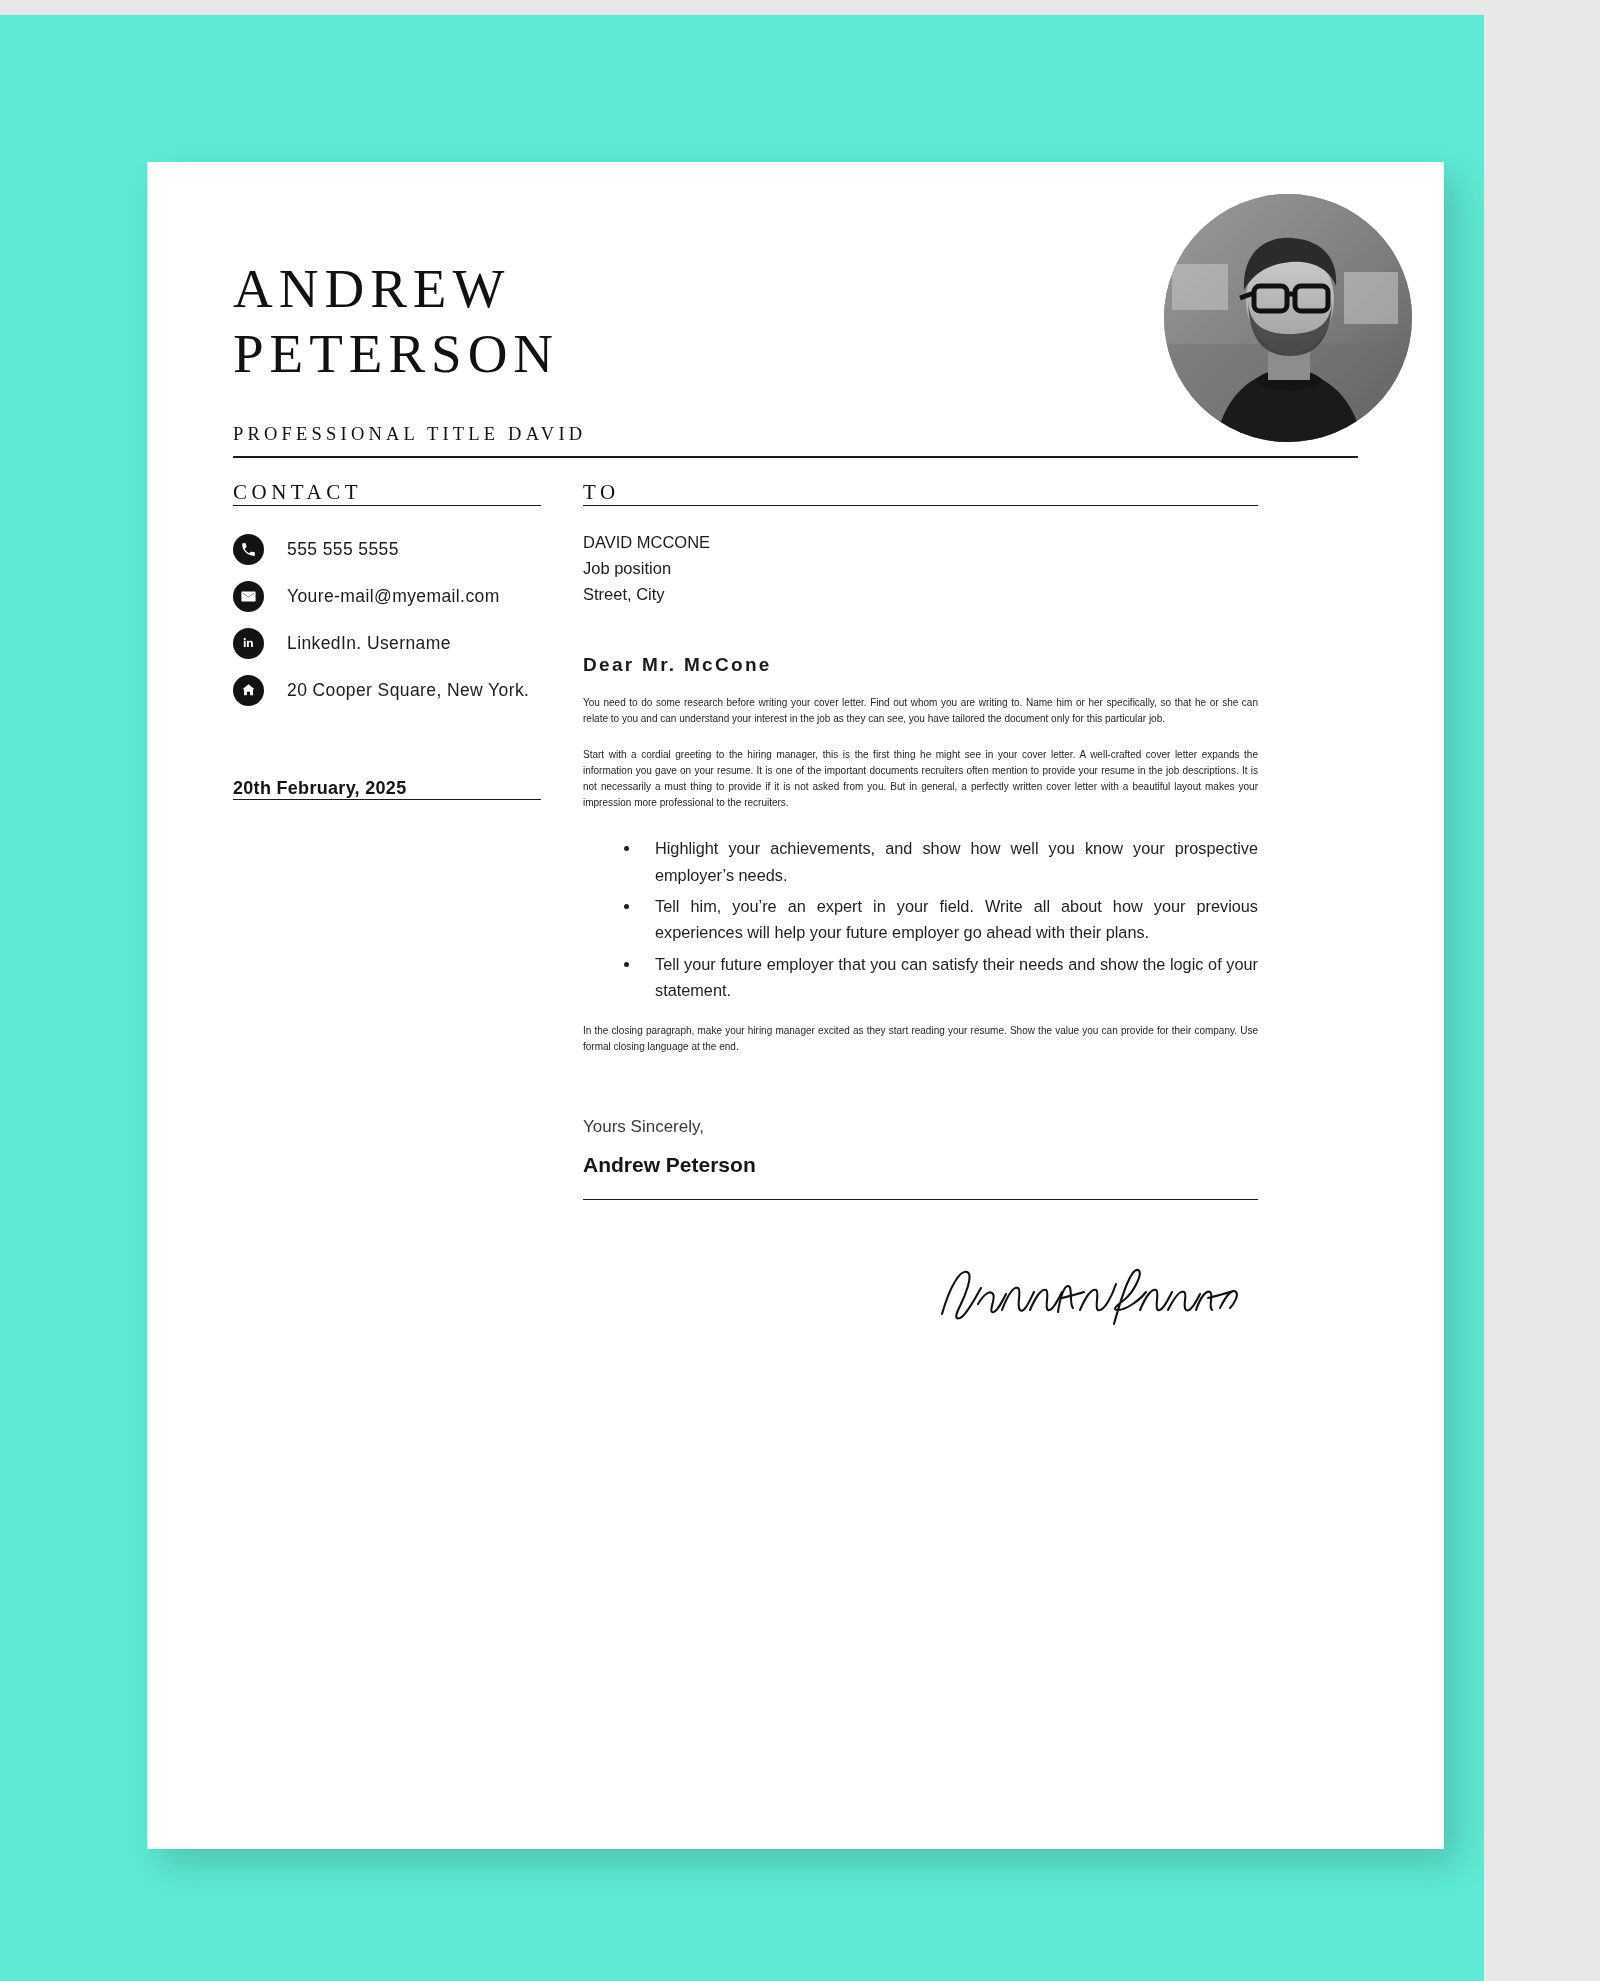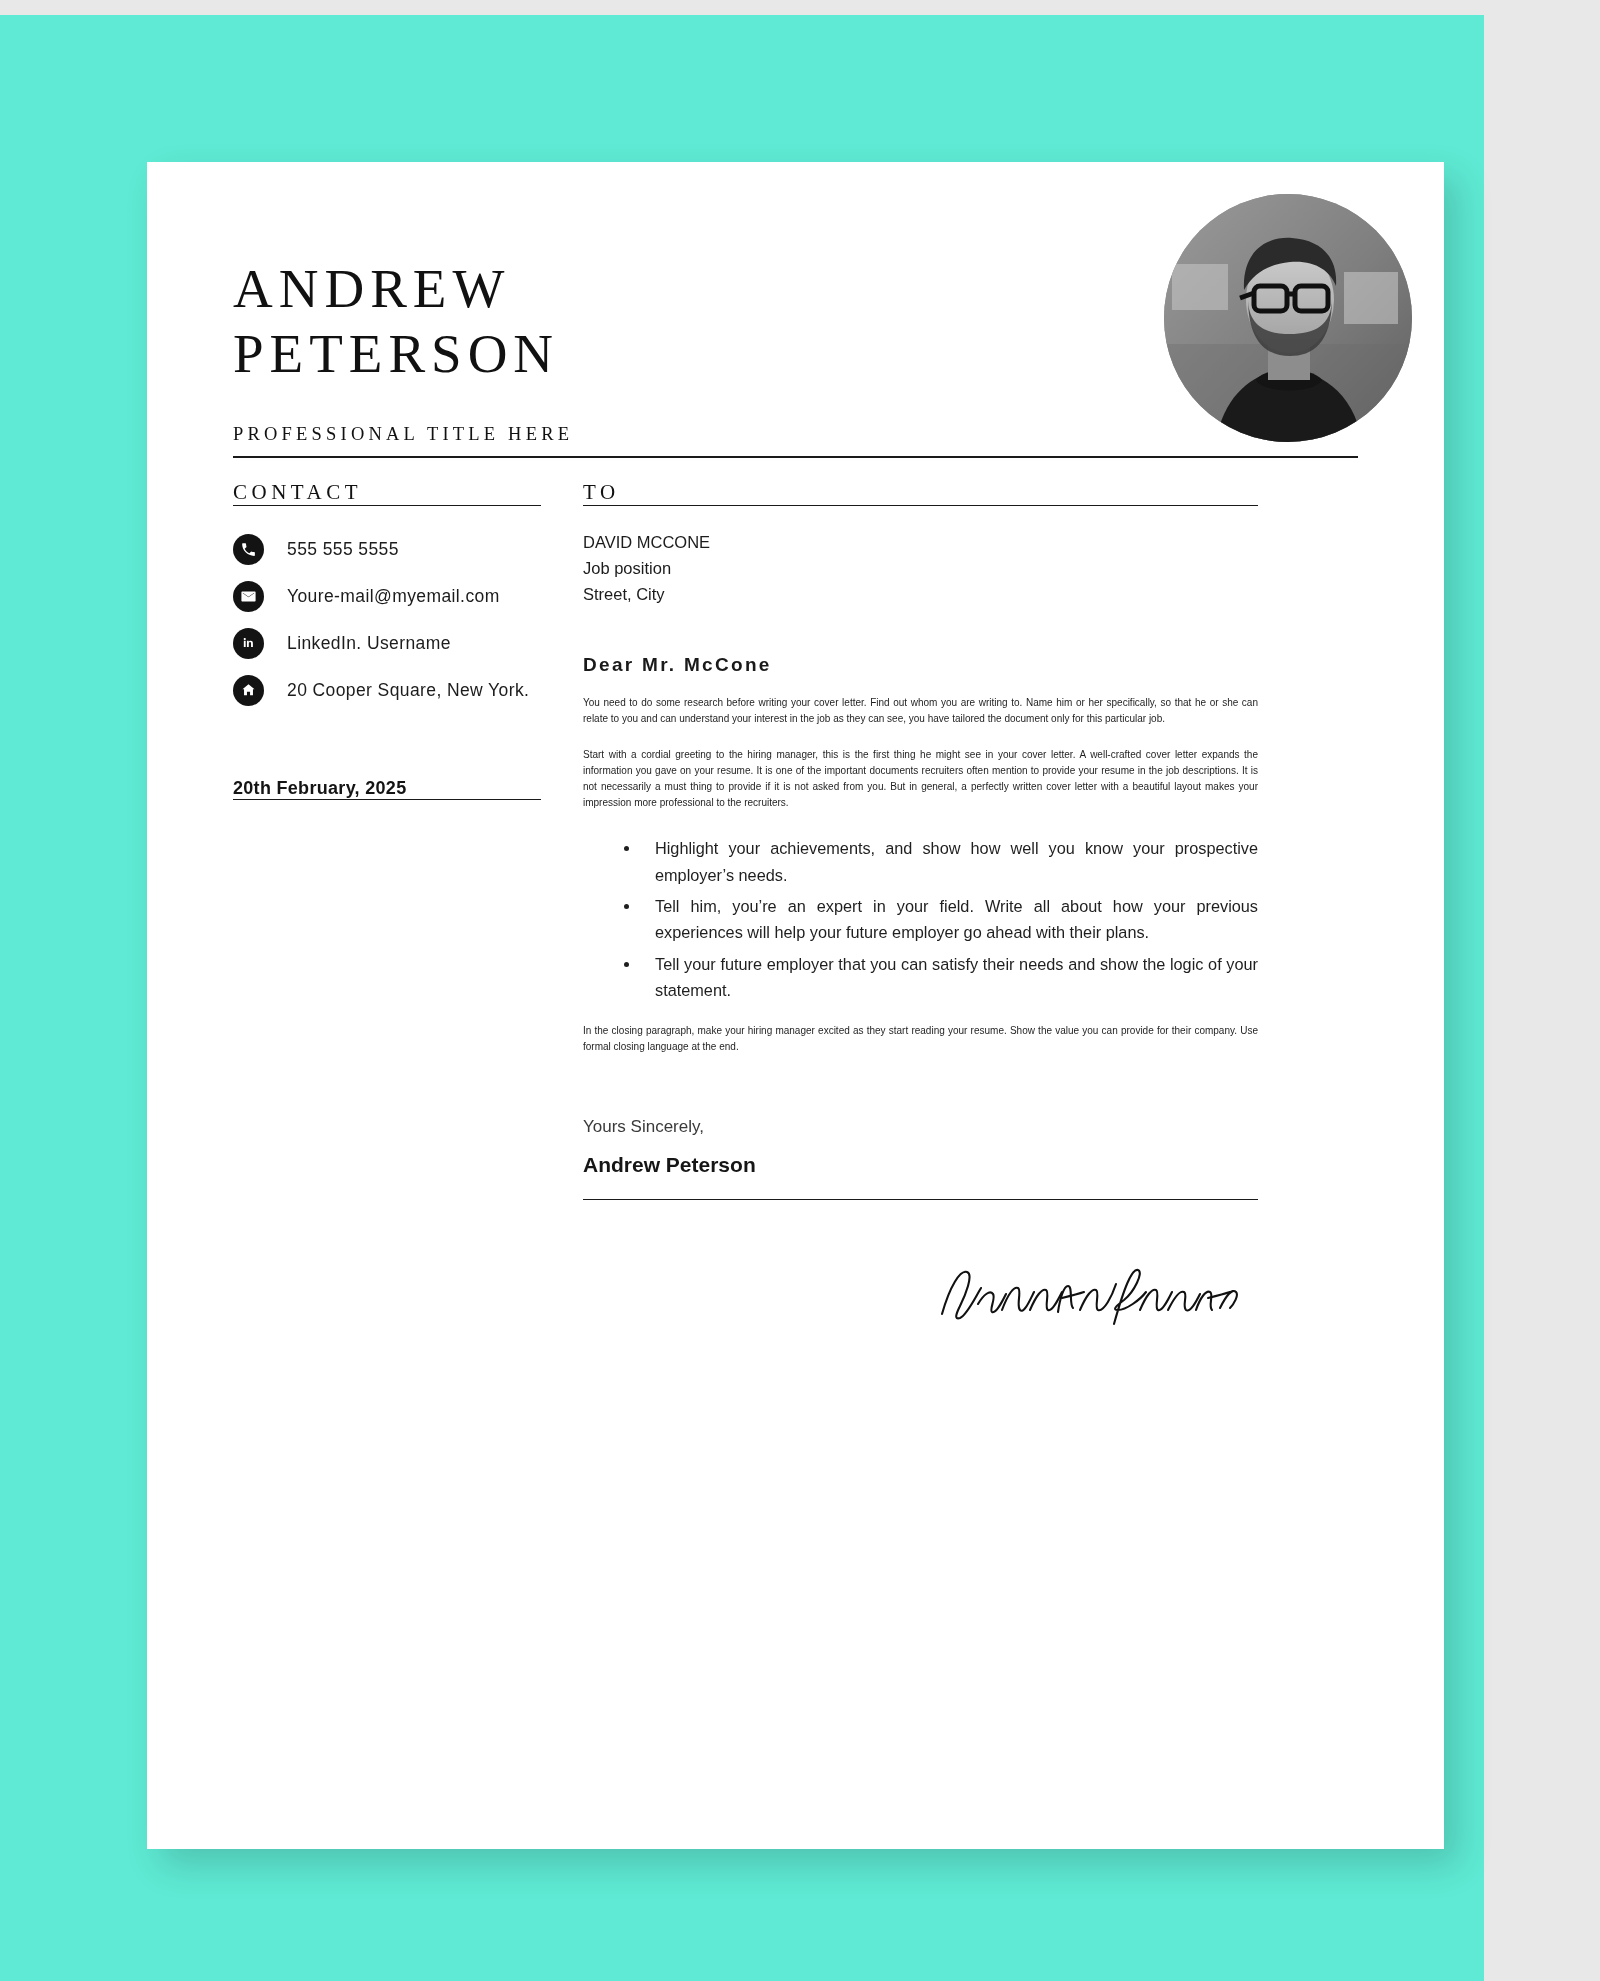--- a/index.html
+++ b/index.html
@@ -192,21 +192,21 @@
 <div class="stage">
   <div class="page">
 
     <div class="header">
       <div class="name-block">
         <div class="name-line">ANDREW</div>
         <div class="name-line">PETERSON</div>
       </div>
 
       <div class="title-row">
-        <span class="title-text">PROFESSIONAL TITLE HERE</span>
+        <span class="title-text">PROFESSIONAL TITLE DAVID</span>
       </div>
 
       <div class="avatar">
         <svg viewBox="0 0 248 248">
           <defs>
             <linearGradient id="bg" x1="0" y1="0" x2="1" y2="1">
               <stop offset="0%" stop-color="#9a9a9a"></stop>
               <stop offset="55%" stop-color="#7e7e7e"></stop>
               <stop offset="100%" stop-color="#5e5e5e"></stop>
             </linearGradient>

